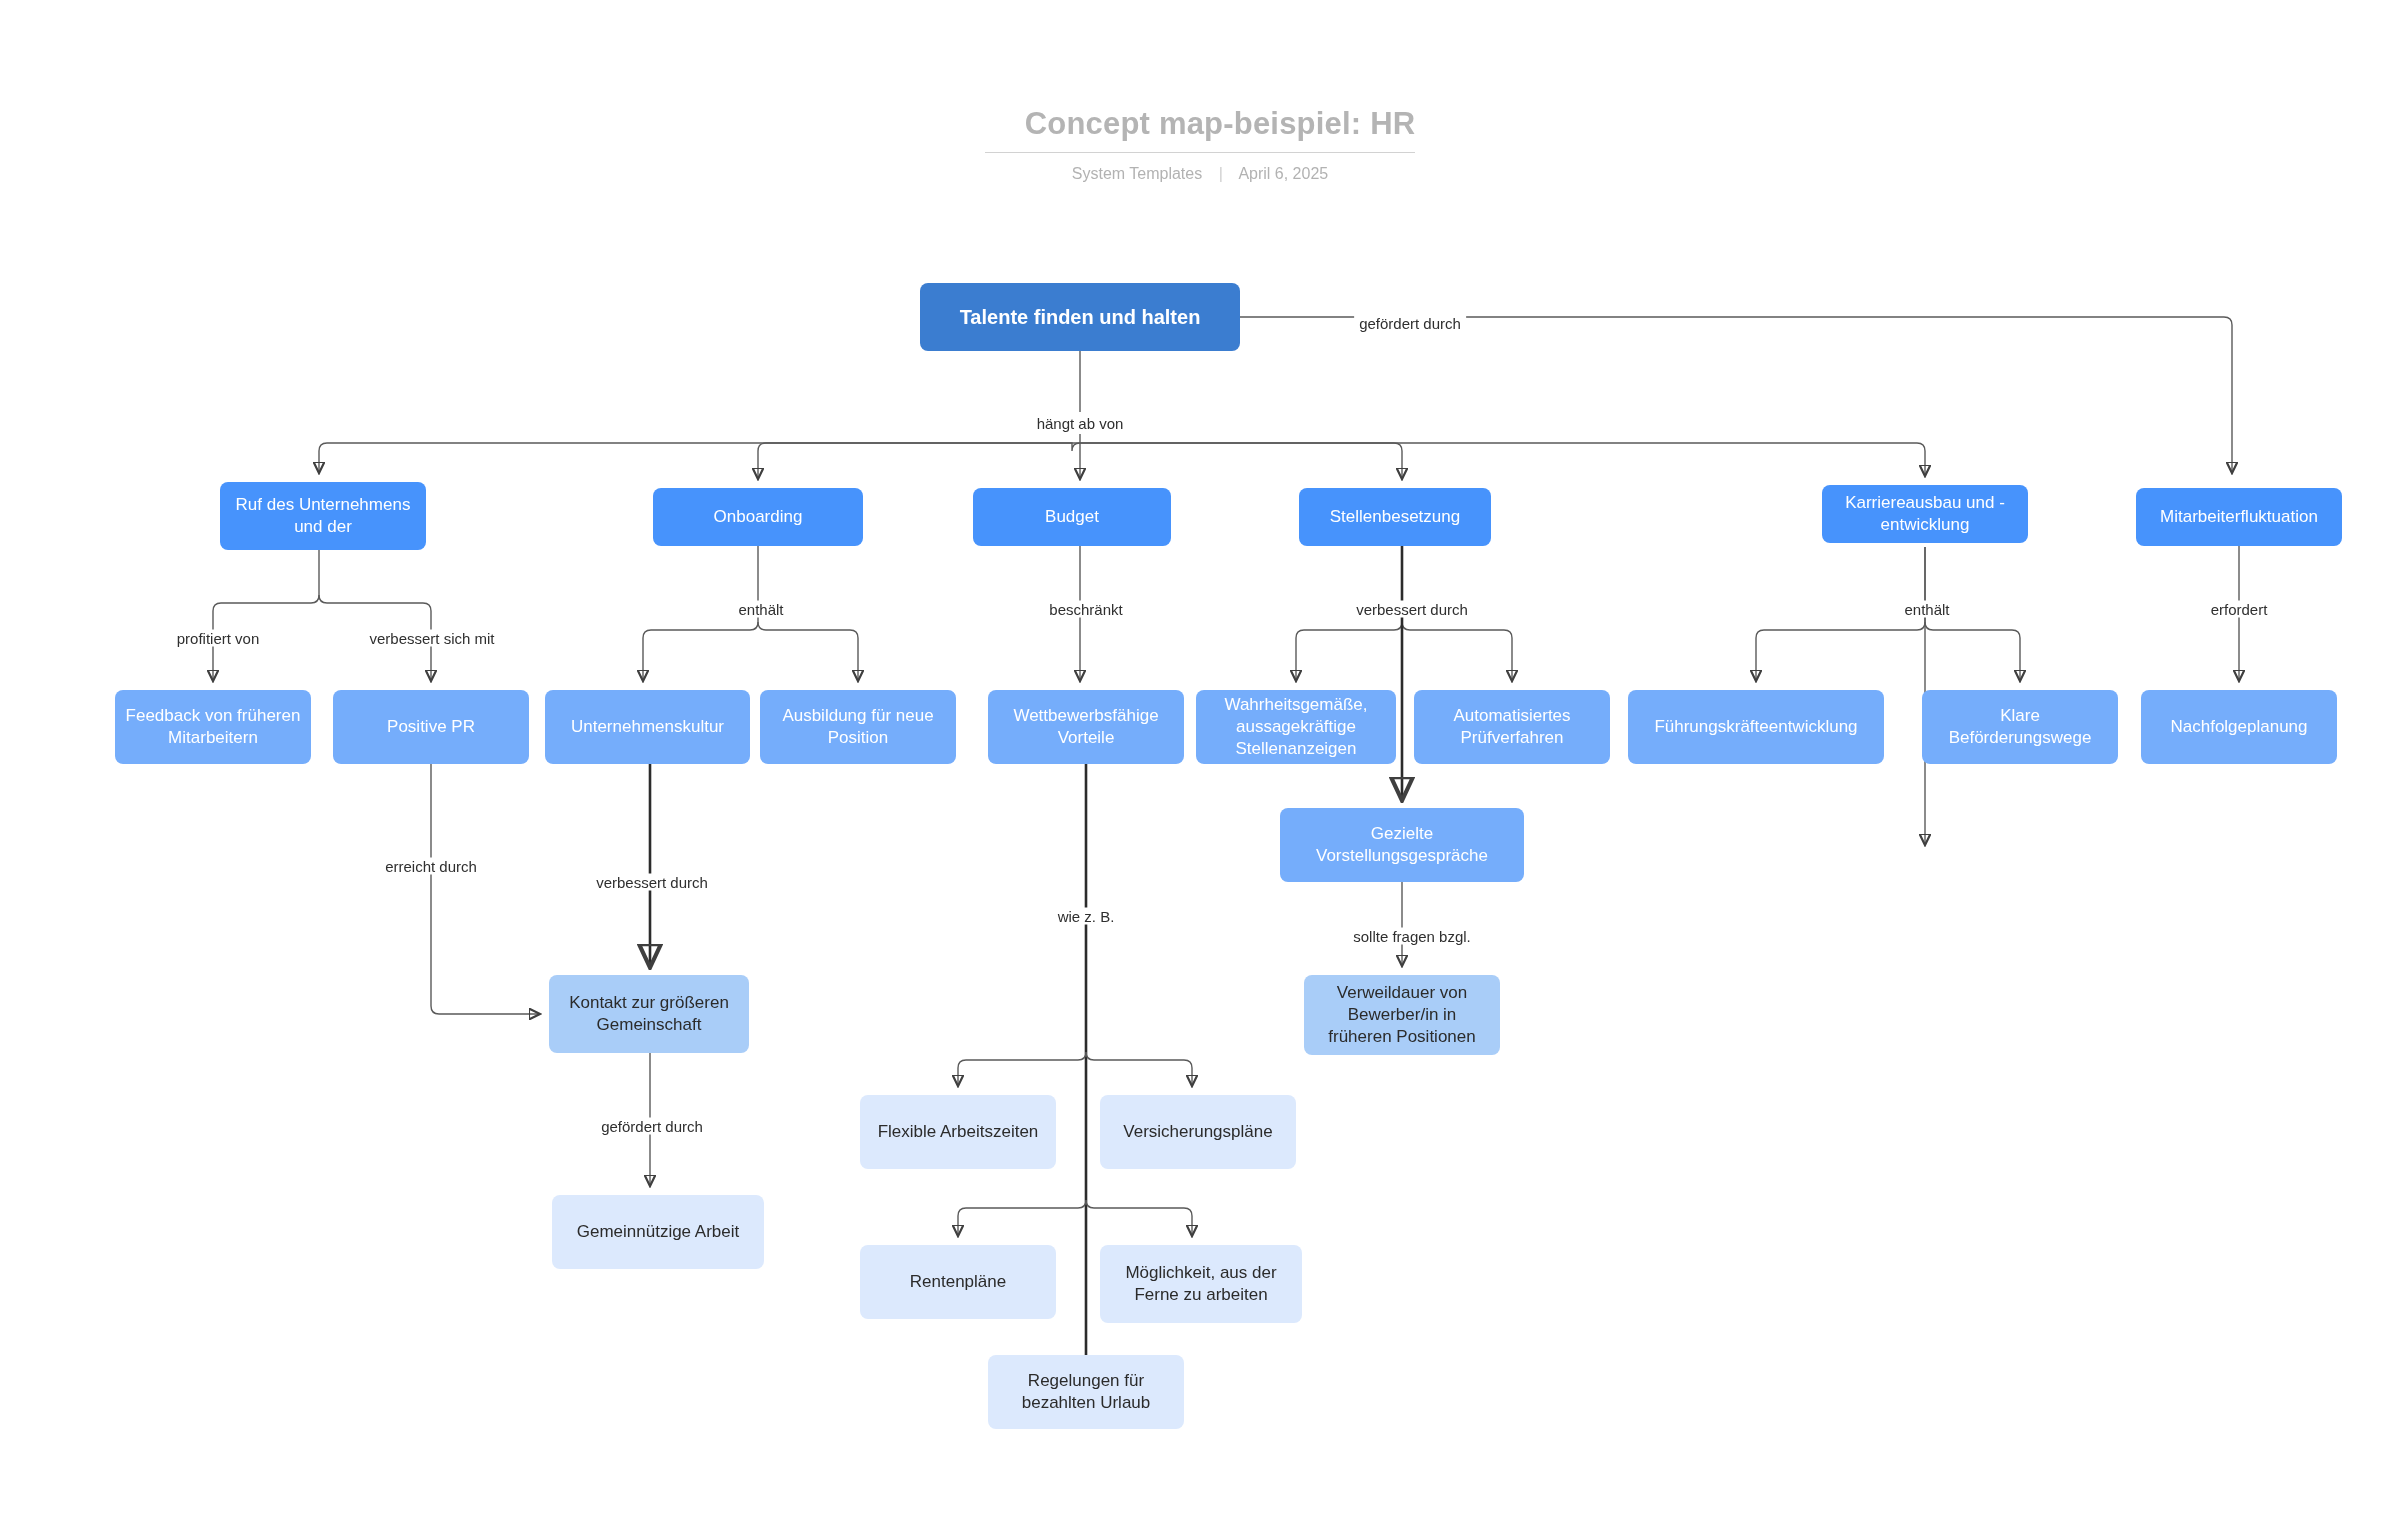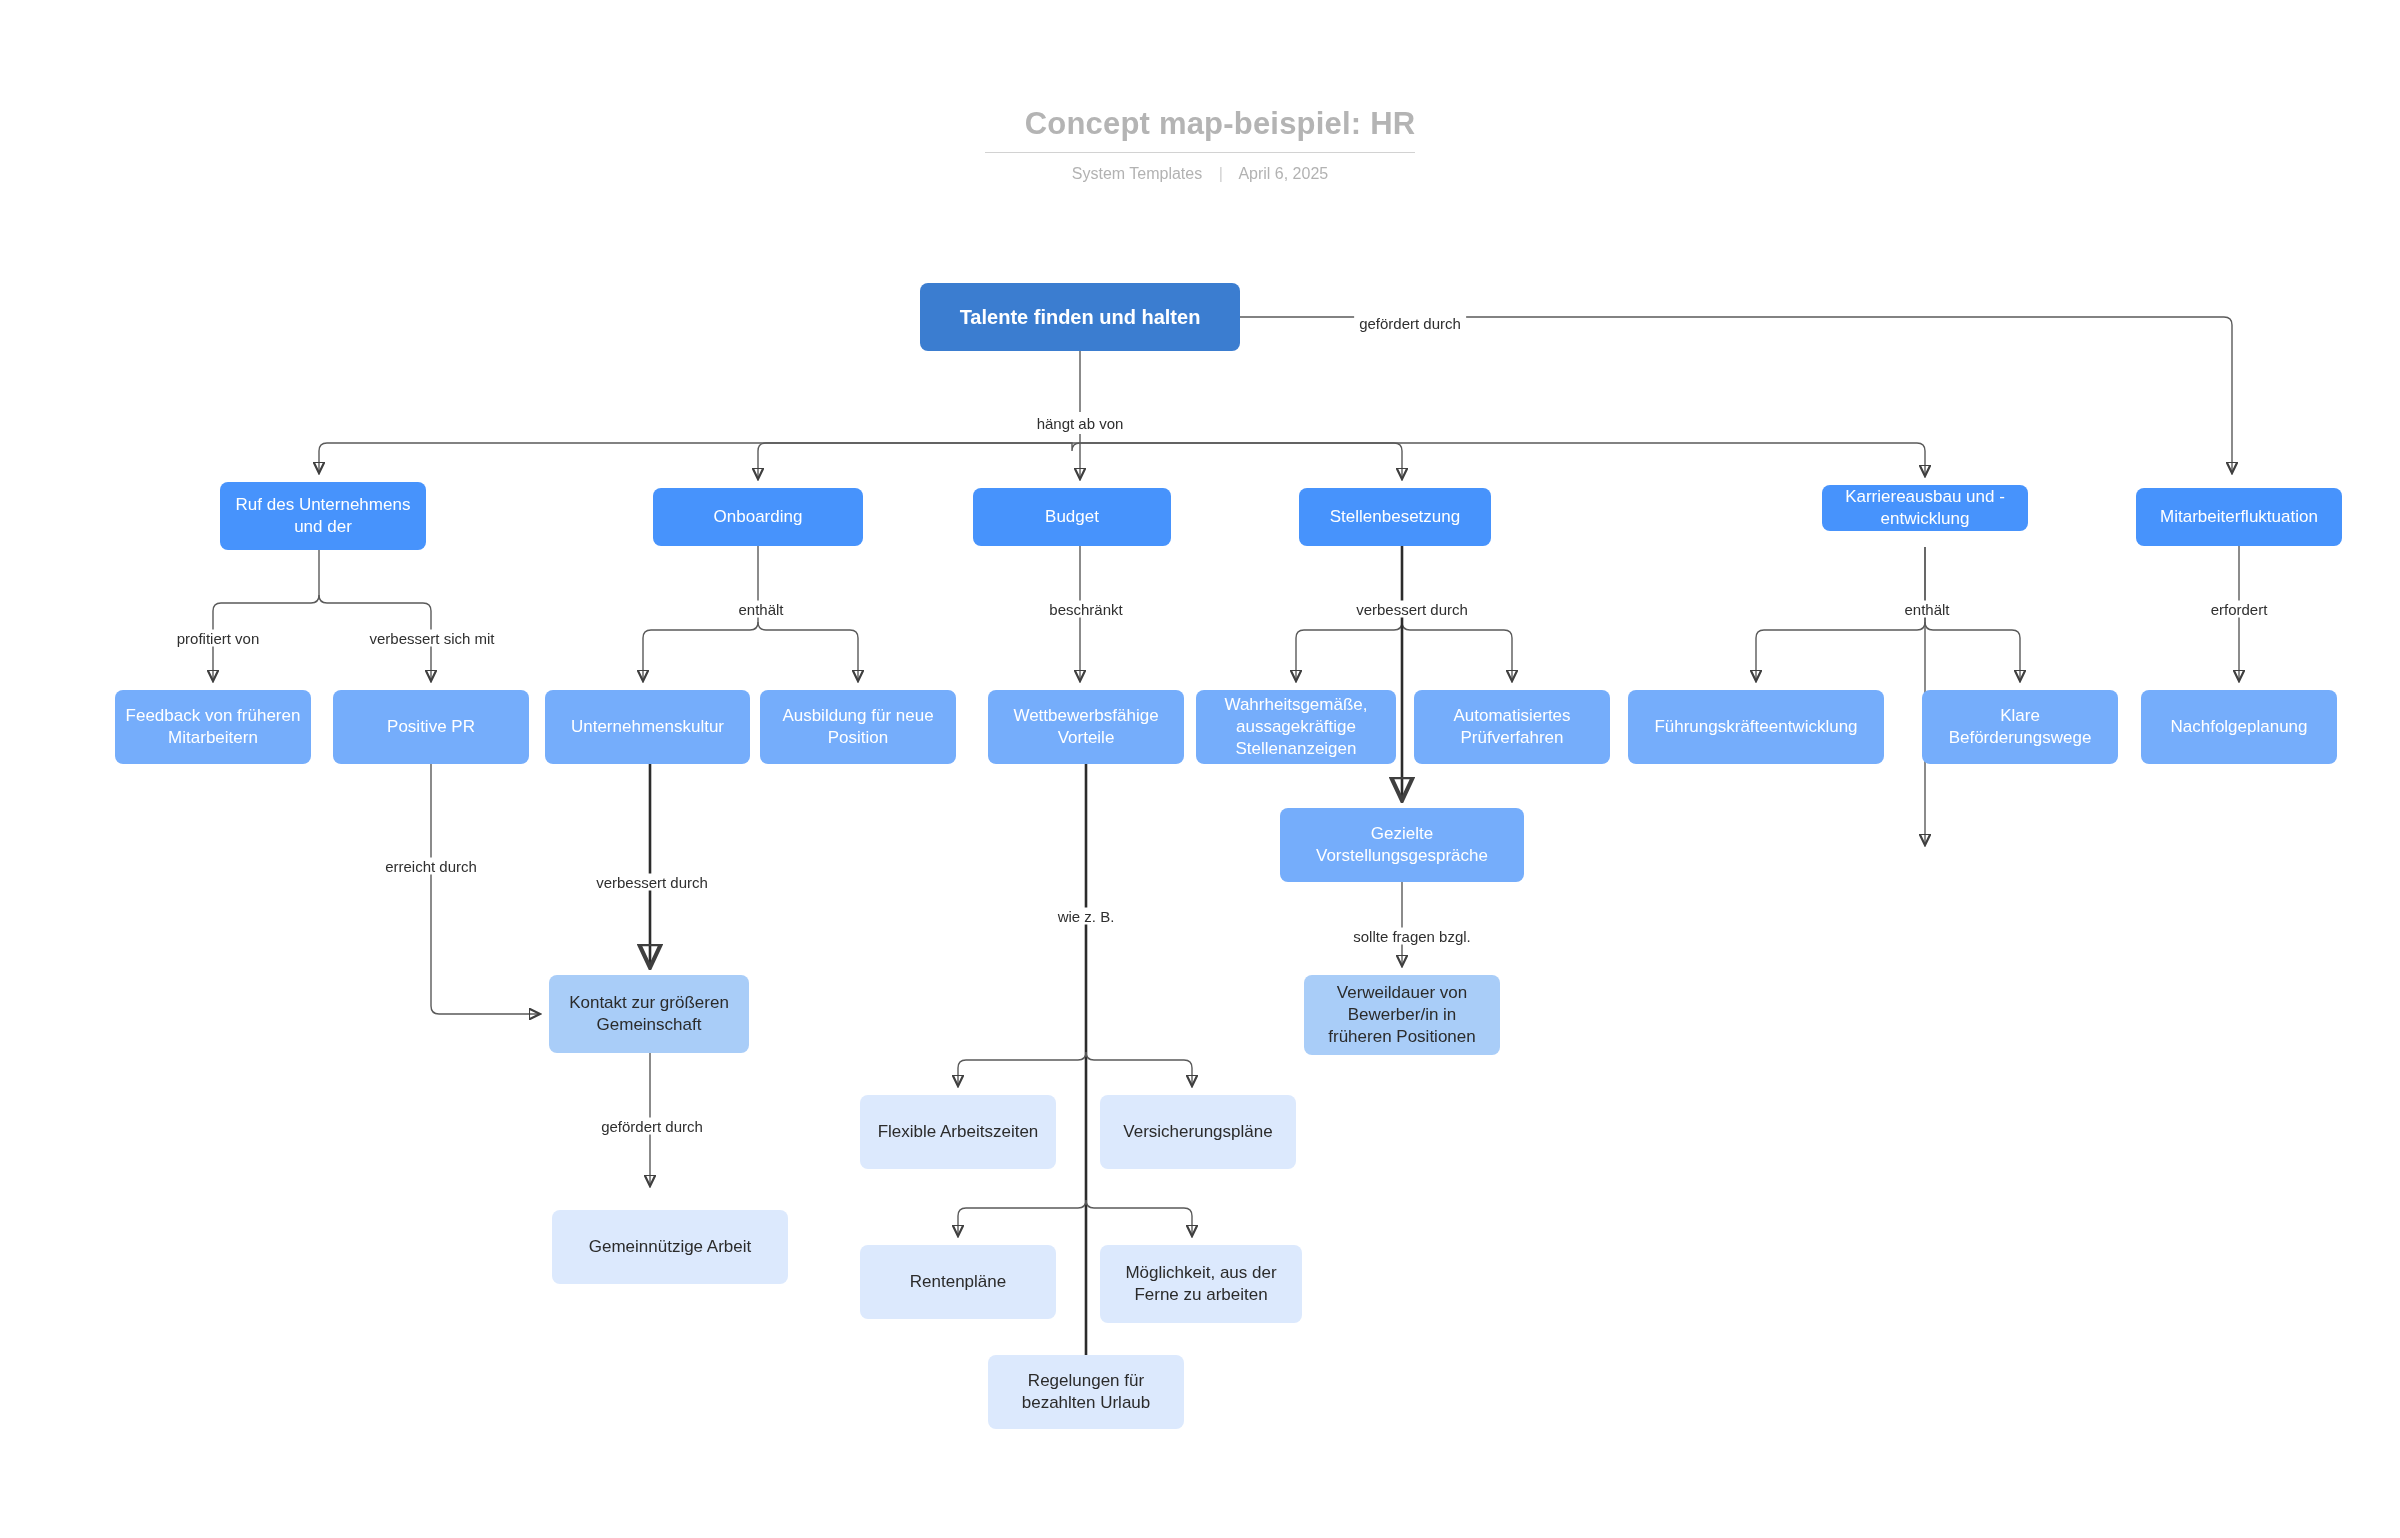--- a/index.html
+++ b/index.html
@@ -150,21 +150,21 @@
     </div>
   <div class="node lvl-2" style="left:653px;top:488px;width:210px;height:58px;">
     <span class="lbl">Onboarding</span>
     </div>
   <div class="node lvl-2" style="left:973px;top:488px;width:198px;height:58px;">
     <span class="lbl">Budget</span>
     </div>
   <div class="node lvl-2" style="left:1299px;top:488px;width:192px;height:58px;">
     <span class="lbl">Stellenbesetzung</span>
     </div>
-  <div class="node lvl-2" style="left:1822px;top:485px;width:206px;height:46px;justify-content:center;">
+  <div class="node lvl-2" style="left:1822px;top:485px;width:206px;height:58px;justify-content:center;">
     <span class="lbl">Karriereausbau und -entwicklung</span>
     </div>
   <div class="node lvl-2" style="left:2136px;top:488px;width:206px;height:58px;">
     <span class="lbl">Mitarbeiterfluktuation</span>
     </div>
 
   <div class="node lvl-3" style="left:115px;top:690px;width:196px;height:74px;">
     <span class="lbl">Feedback von früheren Mitarbeitern</span>
     </div>
   <div class="node lvl-3" style="left:333px;top:690px;width:196px;height:74px;">
@@ -199,21 +199,21 @@
     <span class="lbl">Gezielte Vorstellungsgespräche</span>
     </div>
 
   <div class="node lvl-4" style="left:549px;top:975px;width:200px;height:78px;">
     <span class="lbl">Kontakt zur größeren Gemeinschaft</span>
     </div>
   <div class="node lvl-4" style="left:1304px;top:975px;width:196px;height:80px;">
     <span class="lbl">Verweildauer von Bewerber/in in früheren Positionen</span>
     </div>
 
-  <div class="node lvl-5" style="left:552px;top:1195px;width:236px;height:74px;margin-top:15px;">
+  <div class="node lvl-5" style="left:552px;top:1195px;width:212px;height:74px;">
     <span class="lbl">Gemeinnützige Arbeit</span>
     </div>
   <div class="node lvl-5" style="left:860px;top:1095px;width:196px;height:74px;">
     <span class="lbl">Flexible Arbeitszeiten</span>
     </div>
   <div class="node lvl-5" style="left:1100px;top:1095px;width:196px;height:74px;">
     <span class="lbl">Versicherungspläne</span>
     </div>
   <div class="node lvl-5" style="left:860px;top:1245px;width:196px;height:74px;">
     <span class="lbl">Rentenpläne</span>

